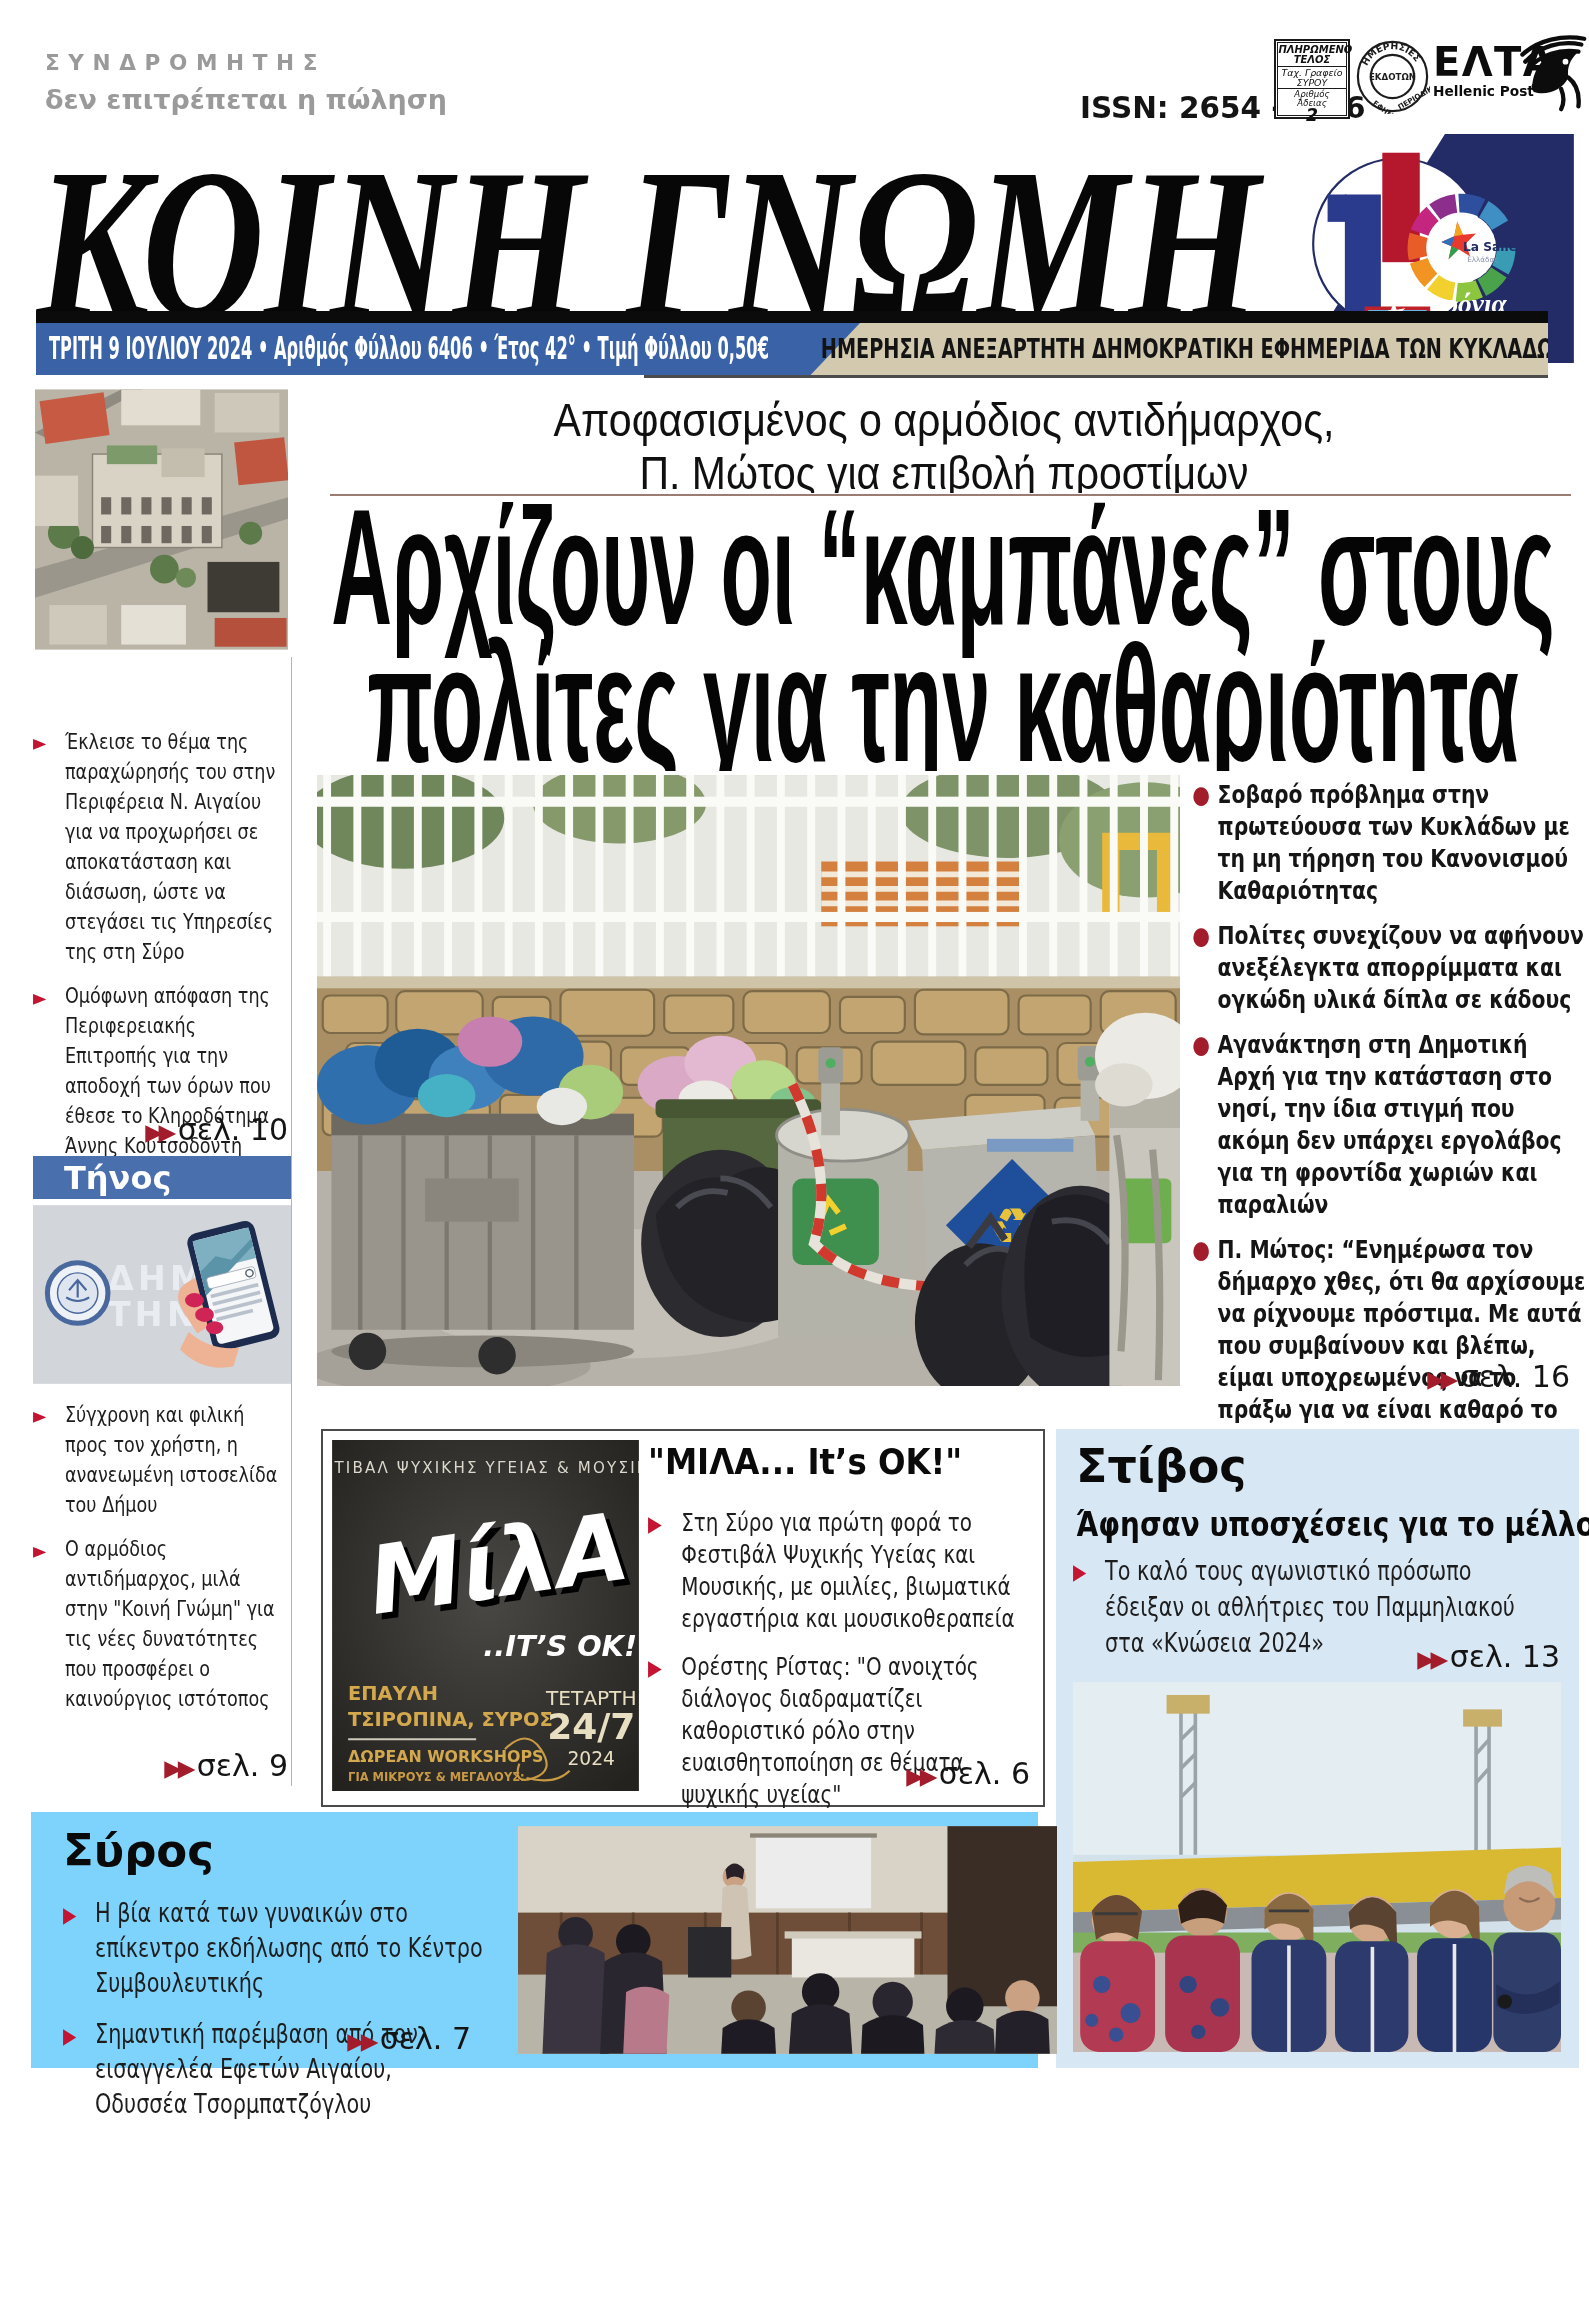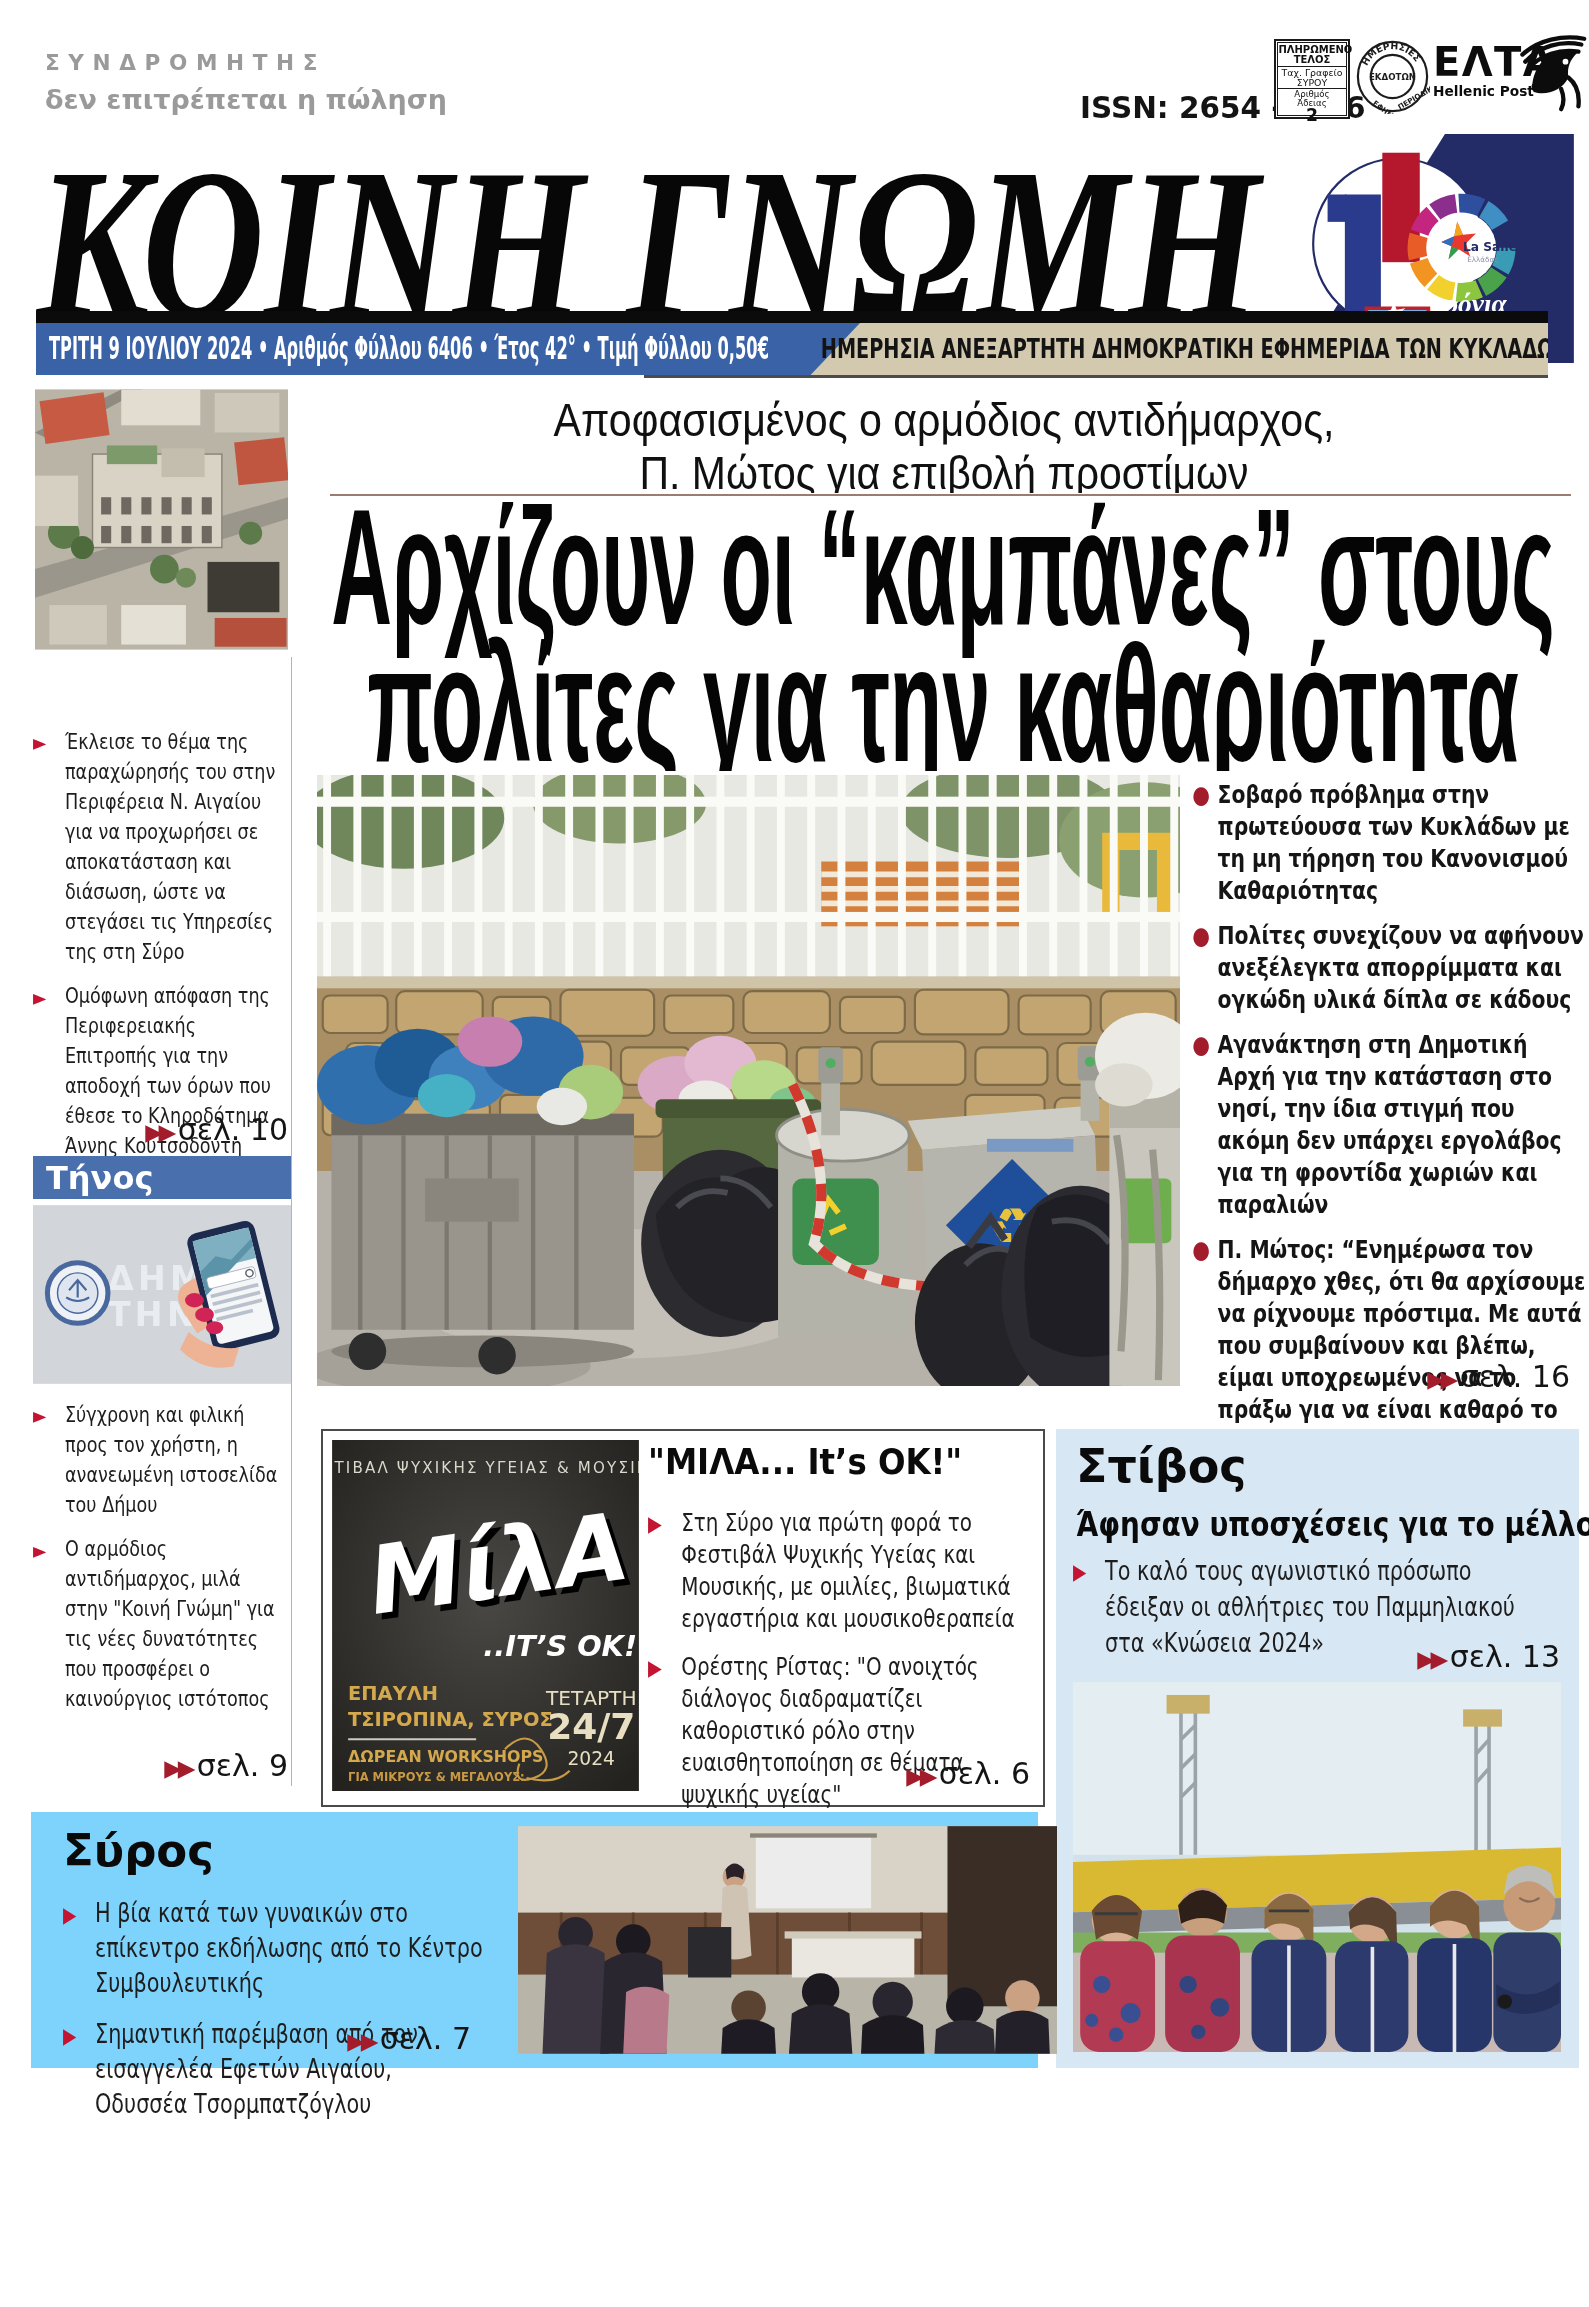--- a/index.html
+++ b/index.html
@@ -5,21 +5,21 @@
   html,body{margin:0;padding:0;background:#e9e9e9;}
   .page{position:relative;width:1590px;height:2307px;background:#ffffff;overflow:hidden;
         font-family:"DejaVu Sans",sans-serif;color:#111;}
   .abs{position:absolute;}
   .sq{display:inline-block;transform-origin:0 50%;white-space:nowrap;}
 
   
   .subs1{left:45px;top:50px;font-size:21.6px;font-weight:bold;letter-spacing:8.6px;color:#9a9a9a;}
   .subs2{left:45px;top:84px;font-size:27px;font-weight:bold;color:#9a9a9a;}
   .issn{left:1080px;top:91px;width:288px;font-size:29.5px;font-weight:bold;color:#141414;}
-  .stampbox{left:1274px;top:39px;width:72px;height:76px;border:2.2px solid #1a1a1a;background:#fff;}
+  .stampbox{left:1274px;top:39px;width:72px;height:76px;border:2.2px solid #1a1a1a;background:#fff;font-style:italic;}
   .stampbox .inner{position:absolute;inset:1.4px;border:0.7px solid #1a1a1a;display:flex;flex-direction:column;}
   .stampbox .r{flex:1;text-align:center;line-height:1.05;padding-top:1.4px;}
   .stampbox .r1{border-bottom:0.7px solid #1a1a1a;font-weight:bold;font-size:10px;}
   .stampbox .r2{border-bottom:0.7px solid #1a1a1a;font-size:9.4px;}
   .stampbox .r3{font-size:8.6px;}
   .stampbox .num{font-size:17.3px;font-weight:bold;line-height:0.9;}
   .rstamp{left:1355px;top:39px;}
   .elta{left:1433px;top:42px;width:144px;}
   .elta .t{font-size:40px;font-weight:900;letter-spacing:1.4px;color:#0c0c0c;line-height:1;}
   .elta .s{font-size:13.7px;font-weight:bold;color:#0c0c0c;margin-top:1.4px;}
@@ -41,21 +41,21 @@
   .vrule{left:291px;top:657px;width:1.4px;height:1129px;background:#b3b3b3;}
   .blist{list-style:none;margin:0;padding:0;}
   .blist li{position:relative;padding-left:40px;margin-bottom:14.4px;font-size:22px;line-height:30px;color:#1d1d1d;}
   .blist li .tri{position:absolute;left:0;top:1.4px;color:#c41432;font-size:21.6px;}
   .side-bullets{left:33px;top:727px;width:315px;transform:scaleX(.80);transform-origin:0 0;}
   .pref{display:flex;justify-content:flex-end;align-items:baseline;gap:5.8px;}
   .pref .ar{color:#a31c2c;font-size:23px;font-weight:bold;letter-spacing:-4.3px;}
   .pref .lb{font-size:30px;color:#141414;}
   .ref-kyk{left:86px;top:1112px;width:202px;}
   .tinoshdr{left:33px;top:1156px;width:258px;height:43px;background:#4a6fad;display:flex;align-items:center;}
-  .tinoshdr span{color:#fff;font-weight:bold;font-size:32px;padding-left:13px;}
+  .tinoshdr span{color:#fff;font-weight:bold;font-size:32px;padding-left:31px;}
   .tinosimg{left:33px;top:1205px;}
   .tinos-bullets{left:33px;top:1400px;width:315px;transform:scaleX(.80);transform-origin:0 0;}
   .ref-tin{left:86px;top:1748px;width:202px;}
 
   
   .kicker{left:313px;top:397px;width:1262px;height:96px;}
   .redrule{left:330px;top:494px;width:1241px;height:2.2px;background:#9b7b72;}
   .headline{left:311px;top:500px;width:1264px;height:271px;}
   .mainphoto{left:317px;top:775px;}
   .lead-bullets{left:1191px;top:779px;width:478px;transform:scaleX(.83);transform-origin:0 0;}

